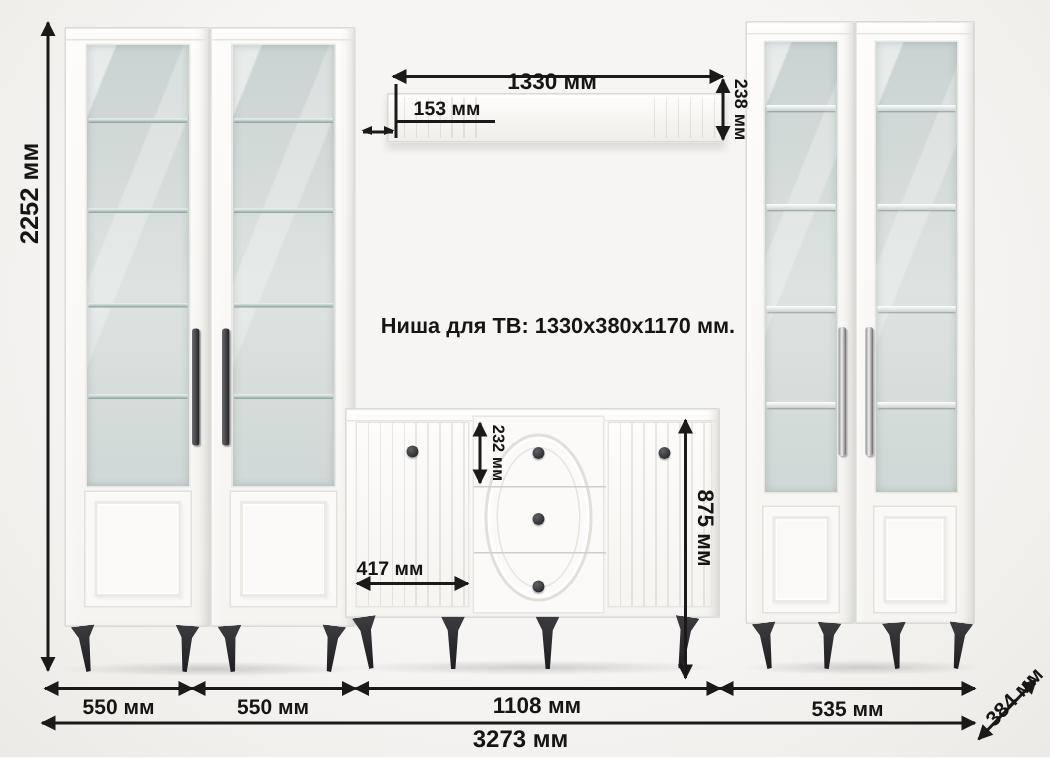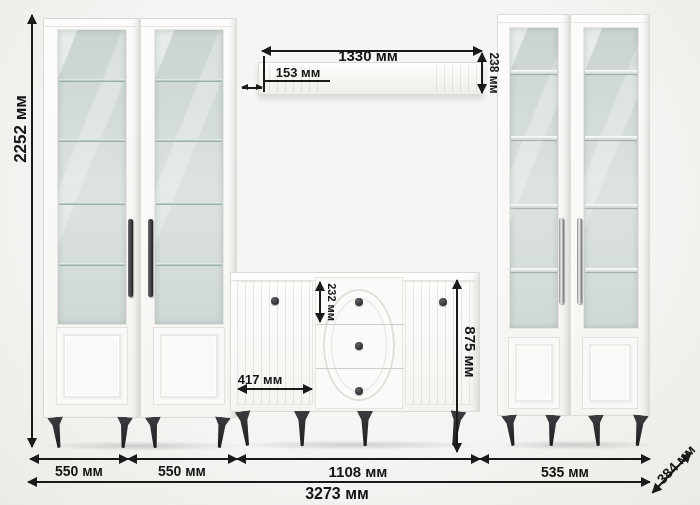--- a/index.html
+++ b/index.html
@@ -158,38 +158,39 @@
   <span class="lbl" style="left:368px;top:55px;font-size:15px;">1330 мм</span>
 
   <div class="dline" style="left:263px;top:56px;width:2px;height:36px;"></div>
   <div class="dline" style="left:264px;top:80px;width:66px;height:2px;"></div>
   <div class="dh sm" style="left:242px;top:87px;width:20px;"></div>
   <span class="lbl" style="left:298px;top:72px;font-size:13px;">153 мм</span>
 
   <div class="dv" style="left:481px;top:53px;height:40px;"></div>
   <span class="lbl rot-cw" style="left:494px;top:73px;font-size:12px;">238 мм</span>
 
+  <span class="lbl" style="left:372px;top:218px;font-size:14.5px;">Ниша для ТВ: 1330x380x1170 мм.</span>
 
   <div class="dv" style="left:319px;top:282px;height:40px;"></div>
   <span class="lbl rot-cw" style="left:331px;top:302px;font-size:11px;">232 мм</span>
 
   <div class="dh" style="left:238px;top:388px;width:74px;"></div>
   <span class="lbl" style="left:260px;top:379px;font-size:13px;">417 мм</span>
 
   <div class="dv" style="left:456px;top:280px;height:172px;"></div>
   <span class="lbl rot-cw" style="left:470px;top:352px;font-size:15px;">875 мм</span>
 
   <div class="dh" style="left:30px;top:458px;width:98px;"></div>
   <div class="dh" style="left:128px;top:458px;width:109px;"></div>
   <div class="dh" style="left:237px;top:458px;width:243px;"></div>
   <div class="dh" style="left:480px;top:458px;width:170px;"></div>
   <span class="lbl" style="left:79px;top:471px;font-size:14px;">550 мм</span>
   <span class="lbl" style="left:182px;top:471px;font-size:14px;">550 мм</span>
   <span class="lbl" style="left:358px;top:471px;font-size:15px;">1108 мм</span>
   <span class="lbl" style="left:565px;top:472px;font-size:14px;">535 мм</span>
 
   <div class="dh" style="left:28px;top:481px;width:622px;"></div>
-  <span class="lbl" style="left:337px;top:494px;font-size:16px;">3273 мм</span>
+  <span class="lbl" style="left:347px;top:494px;font-size:16px;">3273 мм</span>
 
   <div class="dh" style="left:644px;top:472px;width:55px;transform:rotate(-46deg);"></div>
   <span class="lbl rot-depth" style="left:676px;top:474px;font-size:14px;">384 мм</span>
 
 </div>
 
 </body></html>

